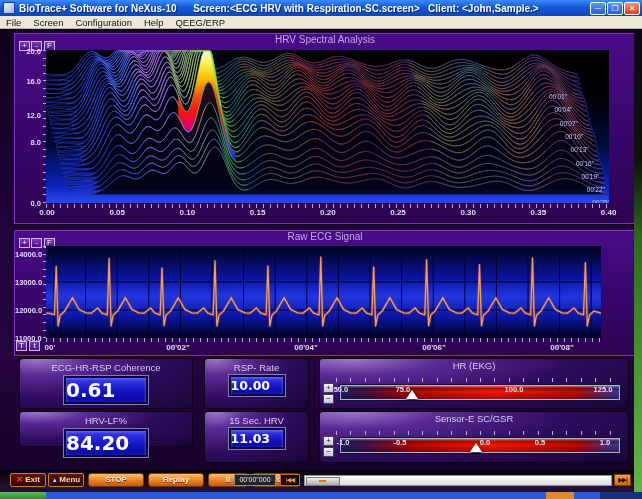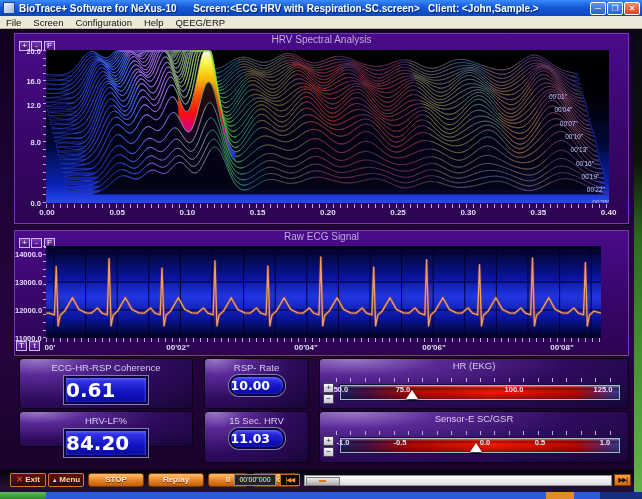--- a/index.html
+++ b/index.html
@@ -18,21 +18,21 @@
   .winbtn{width:16px;height:13px;font-size:8px;line-height:12px;text-align:center;color:#fff;
     border:1px solid #fff;border-radius:2px;box-sizing:border-box;
     background:linear-gradient(180deg,#5a96f0,#2a60c8);}
   .winbtn.close{background:linear-gradient(180deg,#f0926a,#d8441e);}
   
   .menubar{position:absolute;left:0;top:16px;width:642px;height:13px;background:#ece9d8;
     border-bottom:1px solid #b8b4a0;display:flex;align-items:center;box-sizing:border-box;}
   .menu-item{font-size:9.5px;color:#111;padding:0 6px;}
   
   .panel{position:absolute;background:linear-gradient(180deg,#4a0b8a,#38066a 55%,#2c0452);
-    box-shadow:inset 0 0 0 1px #7a35c0, 0 0 0 1px #150328;}
+    box-shadow:inset 0 0 0 1px #7a35c0, 0 0 0 1px #150328;padding-left:7px;}
   .panel-title{position:absolute;top:1px;left:0;right:0;text-align:center;
     font-size:10px;color:#bfaede;}
   .mini-btn{position:absolute;width:11px;height:10px;box-sizing:border-box;
     background:linear-gradient(180deg,#7a3ab8,#4a1080);border:1px solid #cdbbe8;
     color:#fff;font-size:8px;line-height:8px;text-align:center;}
   .plot{position:absolute;overflow:hidden;}
   .spec-plot{background:linear-gradient(180deg,#000 0%,#000006 32%,#000a38 62%,#0a22b8 88%,#2a48f0 100%);}
   .ecg-plot{background:linear-gradient(180deg,#02021a 0%,#0a14a0 35%,#2036e0 55%,#0a14a0 78%,#020218 100%);}
   .ylab{position:absolute;width:26px;text-align:right;font-size:7.5px;font-weight:bold;color:#e4daf6;}
   .xlab{position:absolute;font-size:8px;font-weight:bold;color:#e4daf6;transform:translateX(-50%);}
@@ -42,21 +42,21 @@
   
   .card{position:absolute;border-radius:3px;
     background:radial-gradient(130% 150% at 10% 0%,#9a7ac8 0%,#5a2a96 22%,#2e0b5e 55%,#160533 100%);
     box-shadow:0 0 0 1px #0a0216;}
   .card-label{position:absolute;top:3px;left:0;right:0;text-align:center;font-size:9.5px;color:#d8ccee;}
   .lcd{position:absolute;left:50%;transform:translateX(-50%);
     background:linear-gradient(180deg,#3a3af0,#1212c0 60%,#0a0aa0);
     border:2px solid #08083a;box-shadow:0 0 0 1px #8a7ab0, inset 0 1px 3px #7070ff;
     color:#fff;font-weight:bold;text-align:left;font-family:"DejaVu Sans",sans-serif;}
   .lcd-big{width:80px;height:24px;top:17px;font-size:20px;line-height:24px;}
-  .lcd-small{width:52px;height:17px;top:16px;font-size:12.5px;line-height:17px;border-radius:10px;}
+  .lcd-small{width:52px;height:17px;top:16px;font-size:12.5px;line-height:17px;}
   
   .slab{position:absolute;font-size:7.5px;font-weight:bold;color:#e8e0f8;transform:translateX(-50%);top:26px;}
   .slider-bar{position:absolute;left:20px;top:26px;width:278px;height:13px;
     border:1px solid #a8b4d8;box-shadow:0 0 0 1px #101030;
     background:linear-gradient(180deg,rgba(255,255,255,.3),rgba(0,0,0,.3) 18%,rgba(255,255,255,0) 45%,rgba(0,0,0,.35) 100%),
       linear-gradient(90deg,#202060 0%,#481048 9%,#b80800 26%,#f81800 55%,#c00800 84%,#582a78 96%,#3a3a8a 100%);}
   .tri{position:absolute;top:31px;width:0;height:0;border-left:6px solid transparent;
     border-right:6px solid transparent;border-bottom:9px solid #fff;
     filter:drop-shadow(0 1px 1px #000);}
   .pm-btn{position:absolute;left:3px;width:11px;height:10px;box-sizing:border-box;
@@ -119,21 +119,21 @@
 
   <div class="panel" style="left:14px;top:33px;width:615px;height:191px;">
     <div class="panel-title">HRV Spectral Analysis</div>
     <div class="mini-btn" style="left:5px;top:8px;">+</div>
     <div class="mini-btn" style="left:17px;top:8px;">-</div>
     <div class="mini-btn" style="left:30px;top:8px;">F</div>
     <div class="tickcol" style="left:29px;top:17px;width:3px;height:153px;"></div>
     <div id="spec-ylabs">
         <span class="ylab" style="left: 1px; top: 14px;">20.0</span>
         <span class="ylab" style="left: 1px; top: 44.4px;">16.0</span>
-        <span class="ylab" style="left: 1px; top: 68px;">12.0</span>
+        <span class="ylab" style="left: 1px; top: 78px;">12.0</span>
         <span class="ylab" style="left: 1px; top: 105.2px;">8.0</span>
         <span class="ylab" style="left: 1px; top: 135.6px; margin-left: 36px;">4.0</span>
         <span class="ylab" style="left: 1px; top: 166px;">0.0</span>
       </div>
     <div class="plot spec-plot" style="left:32px;top:17px;width:563px;height:153px;">
       <svg id="spec-svg" width="563" height="153">
           <defs>
             <linearGradient id="rbw" x1="0" y1="0" x2="0" y2="1">
               <stop offset="0" stop-color="#ffffff"></stop>
               <stop offset="0.1" stop-color="#ffff50"></stop>

